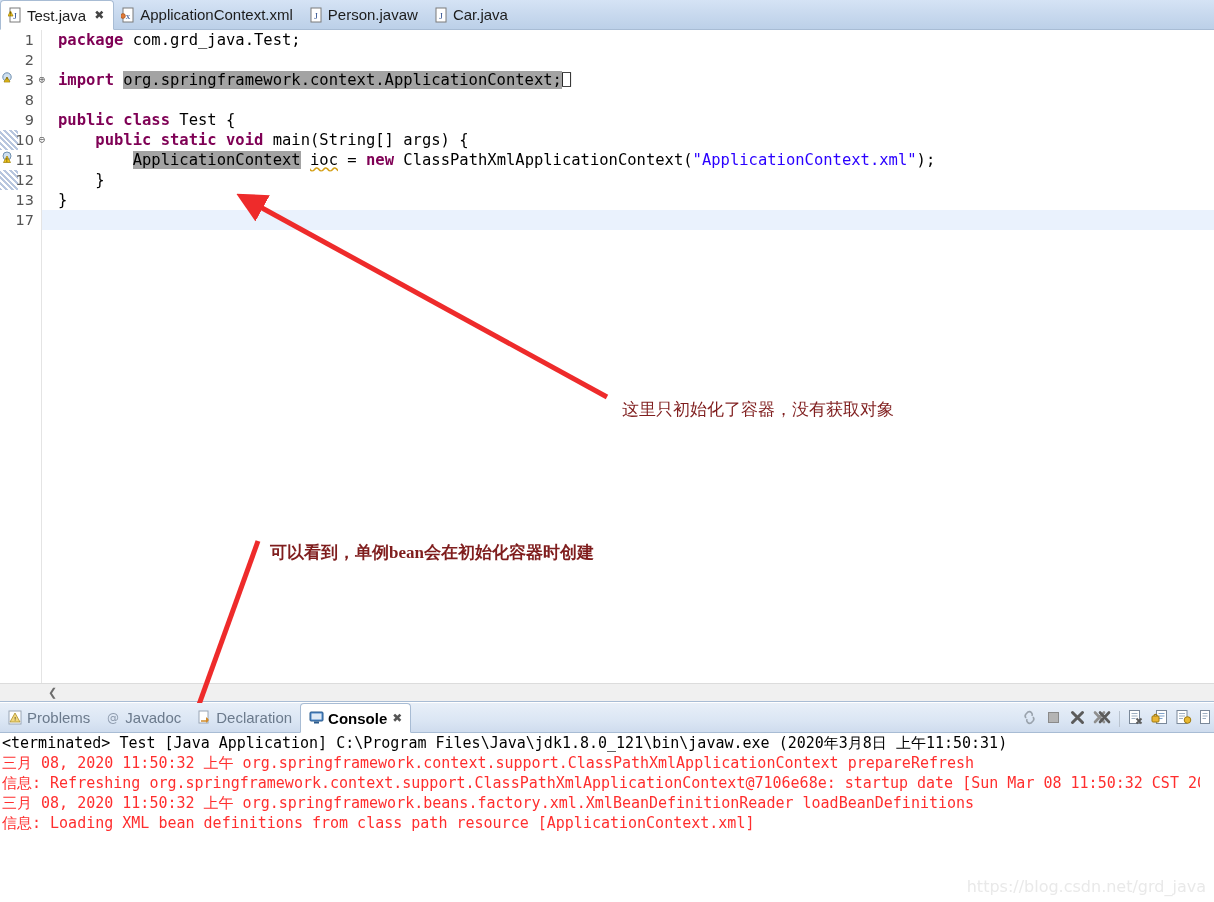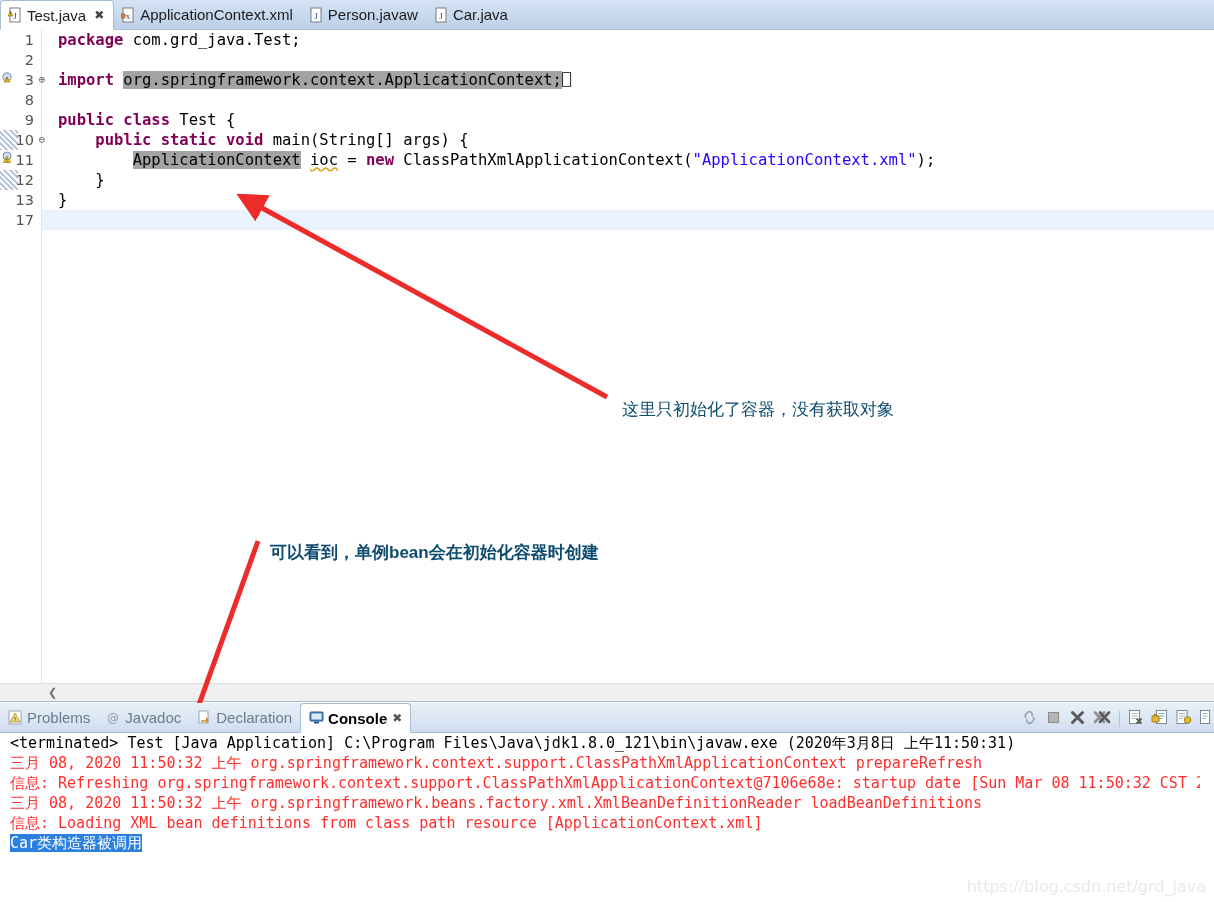--- a/index.html
+++ b/index.html
@@ -91,22 +91,22 @@
   .ed-hscroll {
     position: absolute; left: 0; bottom: 0; width: 1214px; height: 18px;
     background: #f0f0f0; border-top: 1px solid #dcdcdc;
     display: flex; align-items: center;
   }
   .ed-hscroll .arrow-l { margin-left: 48px; color:#6d6d6d; font-size: 11px; }
 
   
   .anno {
     position: absolute;
-    color: #0c4a6e;
-    font-family: Liberation Sans, sans-serif;
+    color: #7f1d1d;
+    font-family: Liberation Serif, serif;
     font-size: 17px;
     white-space: nowrap;
   }
   .anno2 { font-weight: bold; text-align: right; }
   svg.arrows { position: absolute; left: 0; top: 0; width: 1214px; height: 902px; pointer-events: none; }
 
   
   .panel {
     position: absolute; left: 0; top: 703px; width: 1214px; height: 199px;
     background: #8b5cf6;
@@ -132,21 +132,21 @@
     position: absolute; right: 4px; top: 4px; height: 24px;
     display: flex; align-items: center; gap: 7px;
   }
   .console-out {
     position: absolute; left: 0; top: 30px; width: 1214px; height: 169px;
     background: #ffffff; overflow: hidden;
   }
   .cl {
     font-family: "DejaVu Sans Mono", "Liberation Mono", monospace;
     font-size: 15px; line-height: 20px; white-space: pre;
-    padding-left: 10px;
+    padding-left: 2px;
   }
   .cl.header { color: #000000; }
   .cl.err { color: #ff2e2e; }
   .sel { background: #2a7fe0; color: #ffffff; }
   .watermark {
     position: absolute; right: 8px; bottom: 6px;
     color: #e9e9e9; font-size: 16px;
     font-family: "DejaVu Sans", sans-serif;
   }
   .right-sb {
@@ -351,21 +351,20 @@
     </div>
 
     <div class="console-out">
       <div class="cl header">&lt;terminated&gt; Test [Java Application] C:\Program Files\Java\jdk1.8.0_121\bin\javaw.exe (2020年3月8日 上午11:50:31)</div>
       <div id="console-host">
           <div class="cl err">三月 08, 2020 11:50:32 上午 org.springframework.context.support.ClassPathXmlApplicationContext prepareRefresh</div>
           <div class="cl err">信息: Refreshing org.springframework.context.support.ClassPathXmlApplicationContext@7106e68e: startup date [Sun Mar 08 11:50:32 CST 202</div>
           <div class="cl err">三月 08, 2020 11:50:32 上午 org.springframework.beans.factory.xml.XmlBeanDefinitionReader loadBeanDefinitions</div>
           <div class="cl err">信息: Loading XML bean definitions from class path resource [ApplicationContext.xml]</div>
         </div>
-      <div class="cl err"><span class="sel">Car类构造器被调用</span></div>
     </div>
 
     <div class="right-sb"></div>
 
     <div class="watermark">https://blog.csdn.net/grd_java</div>
   </div>
 
 </div>
 
 </body></html>

